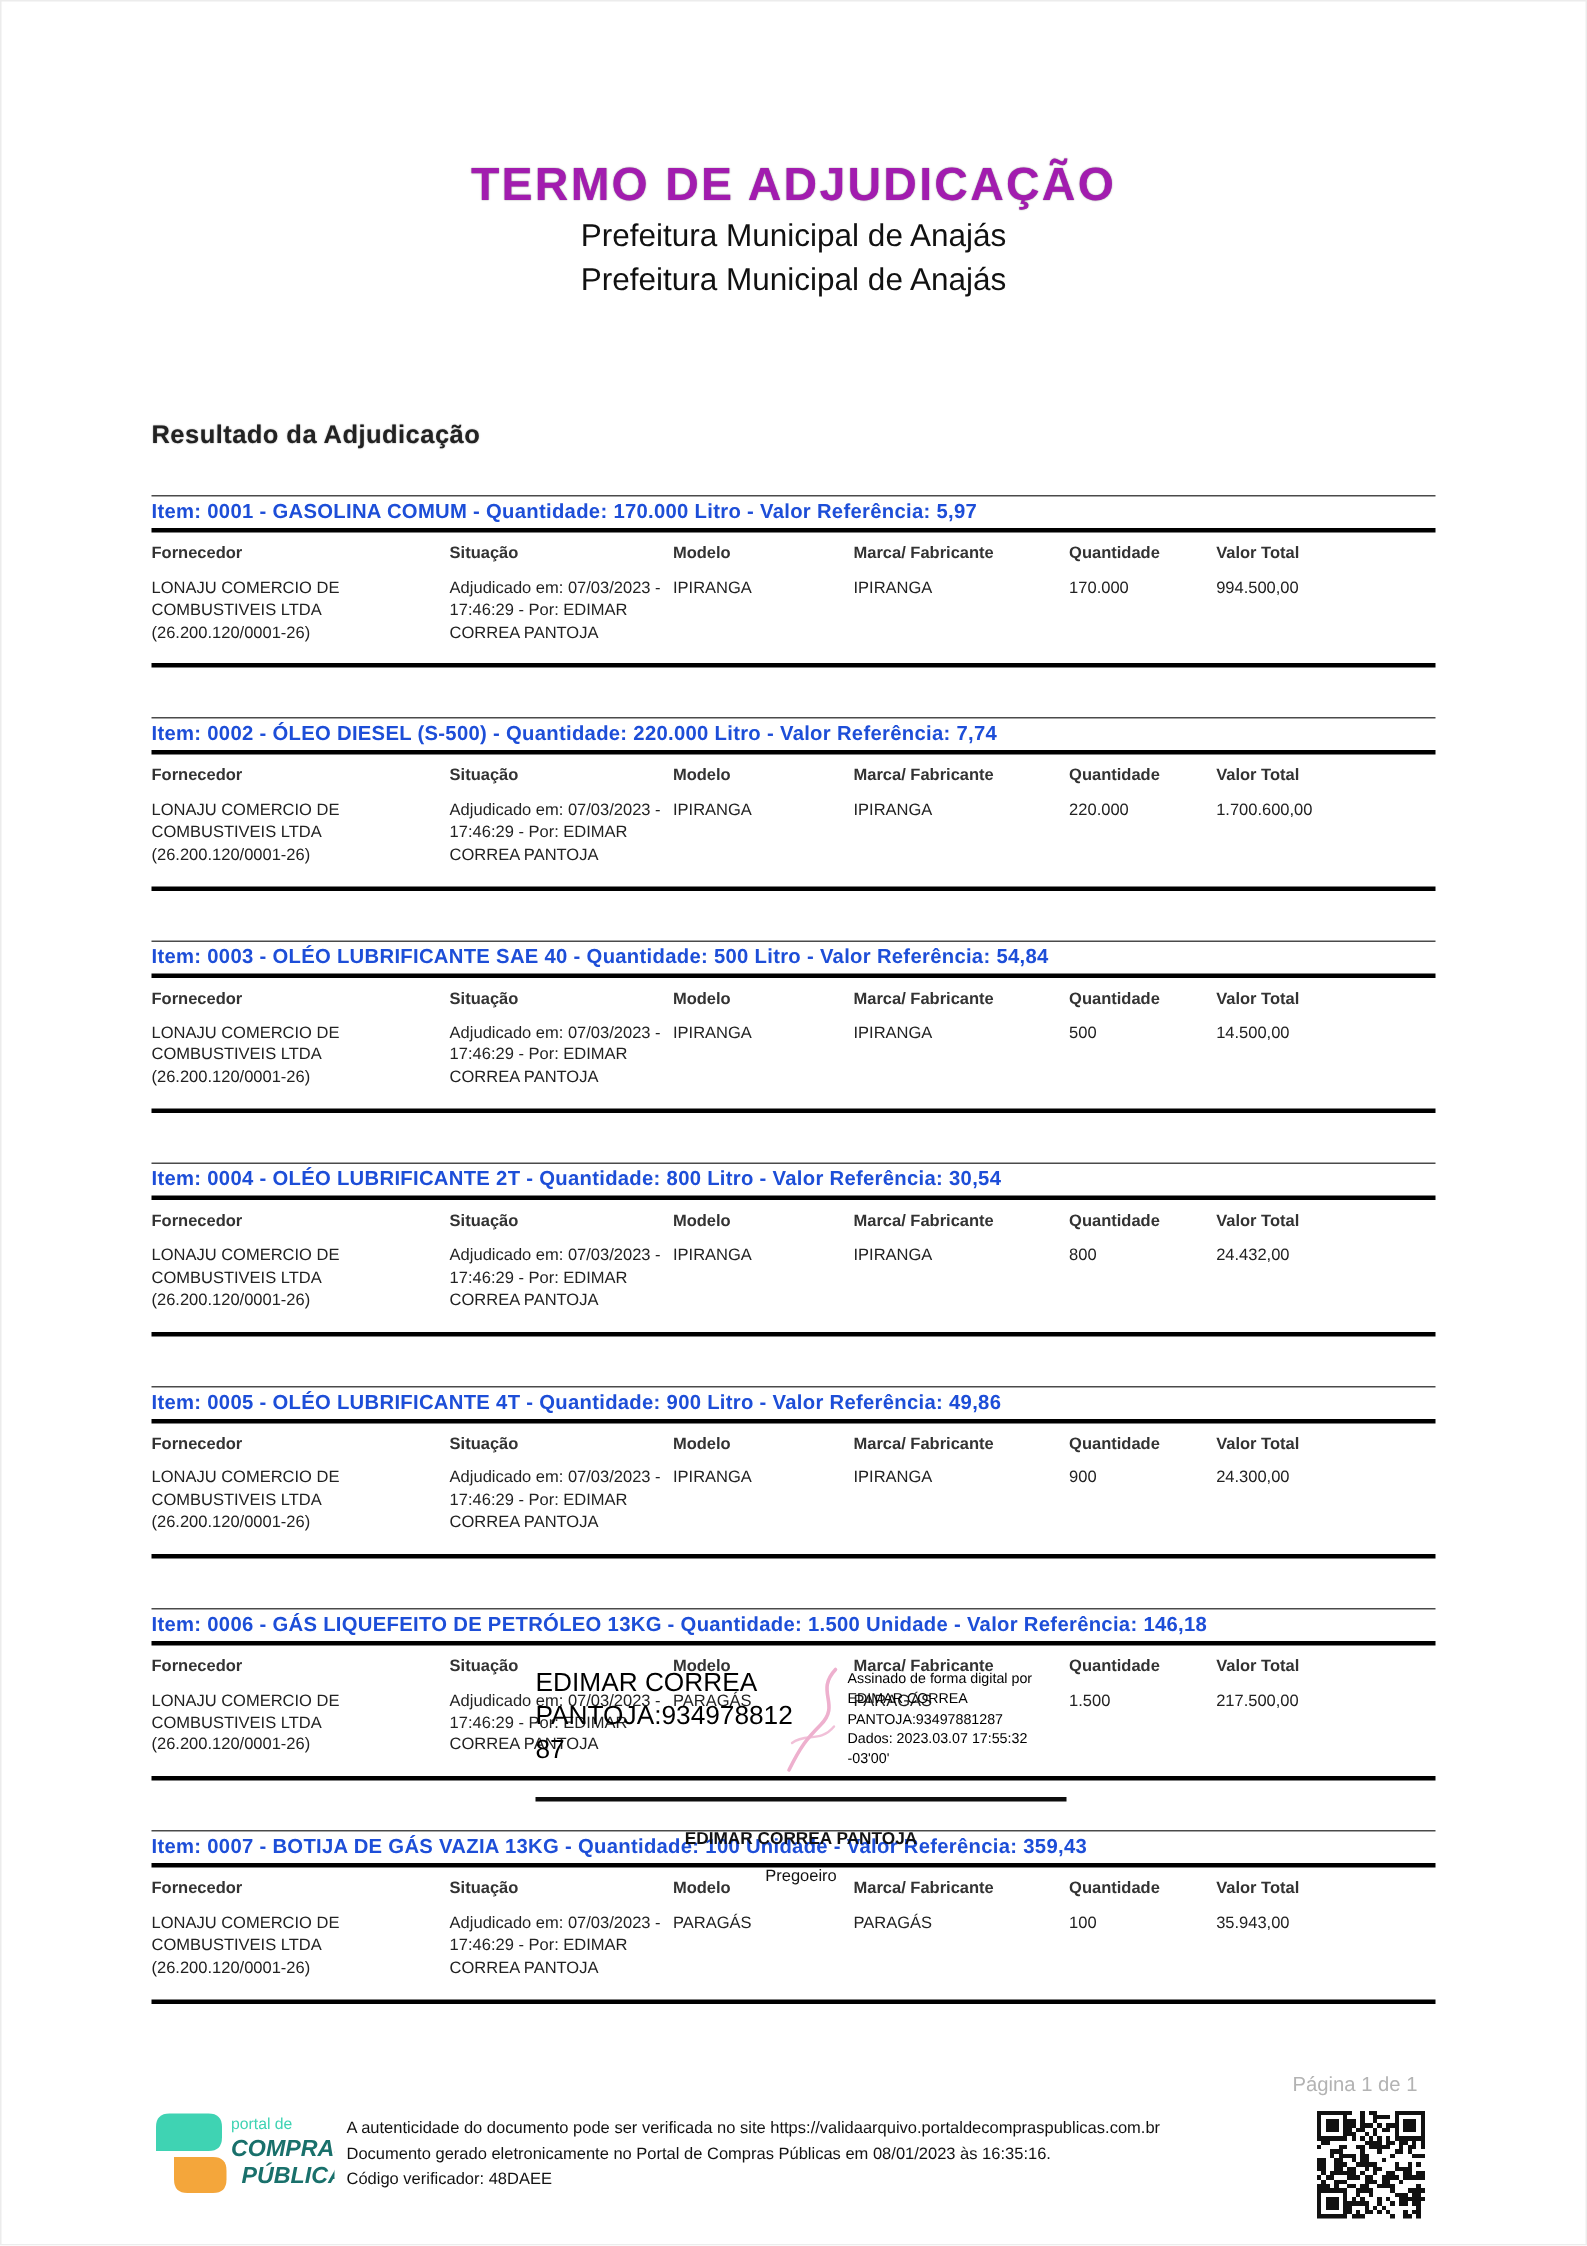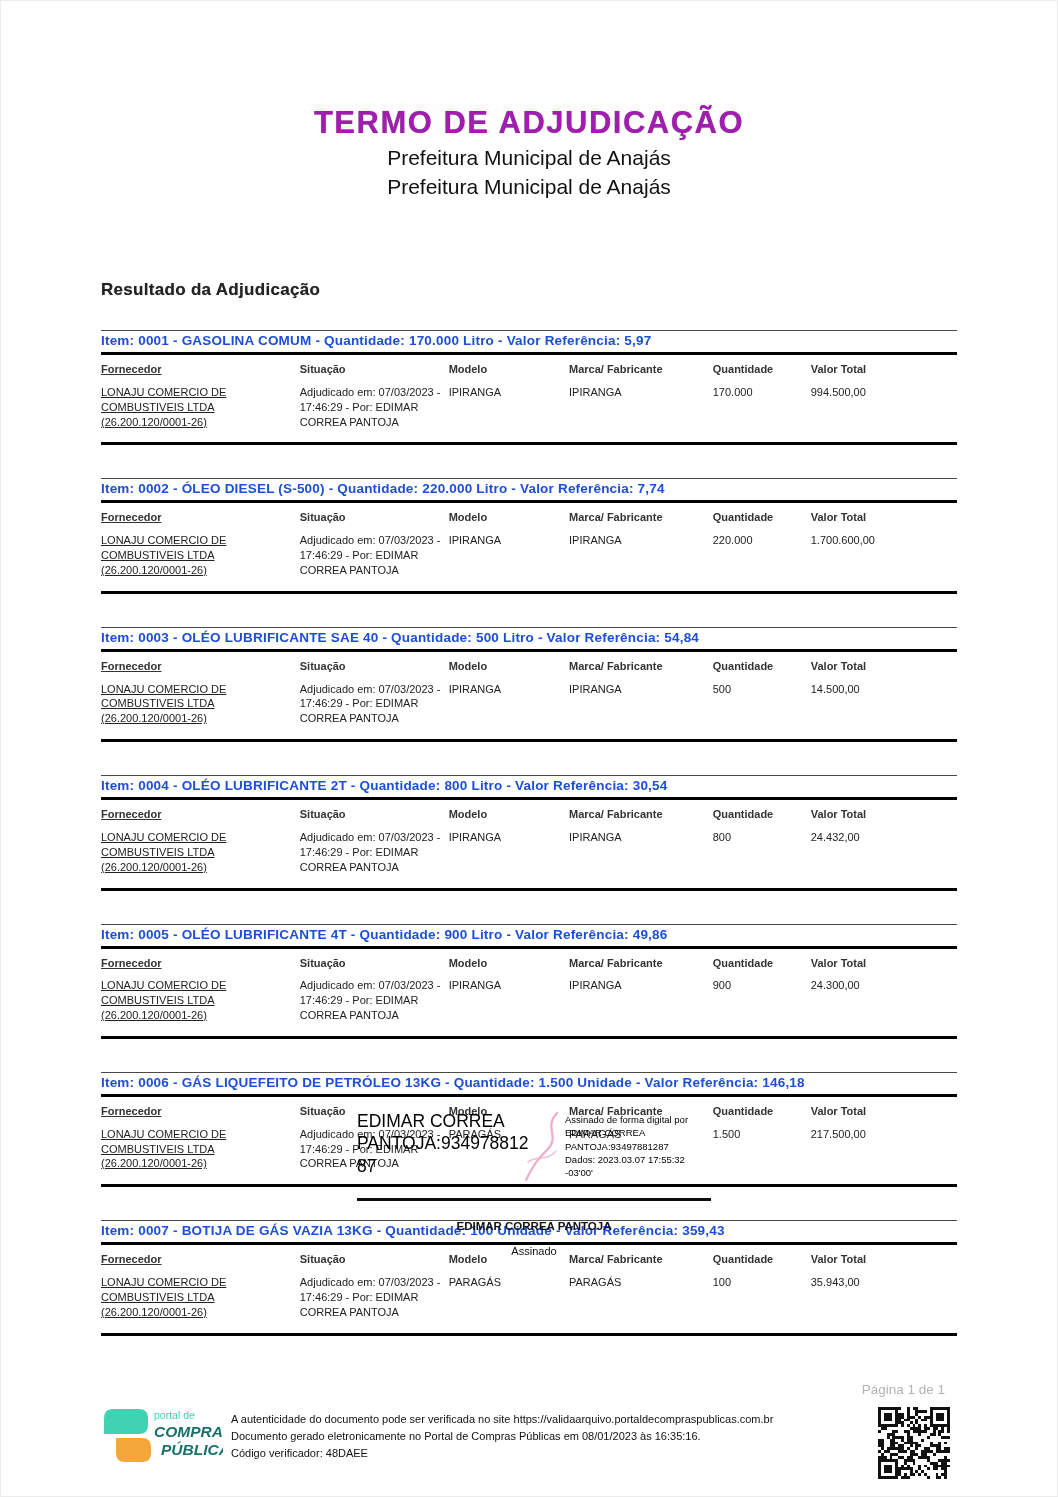--- a/index.html
+++ b/index.html
@@ -31,21 +31,21 @@
   .item-block { border-bottom:3px solid #000; margin-bottom:33px; }
   .item-title {
     border-top:1px solid #4a4a4a; border-bottom:3px solid #000;
     padding:2px 0 4px; font-size:13.5px; font-weight:600; color:#1d4ed8;
     letter-spacing:.2px;
   }
   .thead { display:flex; padding:7px 0 2px; }
   .trow  { display:flex; padding:6px 0 13px; }
   .col   { font-size:11px; line-height:1.35; color:#222; }
   .thead .col { font-weight:700; color:#333; }
-  .c1 { width:23.7%; padding-right:28px;text-decoration:underline; }
+  .c1 { width:23.7%; padding-right:28px; }
   .c2 { width:17.8%; padding-right:6px; }
   .c3 { width:14.4%; }
   .c4 { width:14.9%; padding-right:10px; }
   .c5 { width:11.7%; padding-right:10px;margin-left:19px; }
   .c6 { width:17.5%; }
 
   
   .signature { position:absolute; top:1109px; left:356px; width:354px; }
   .sig-row { display:flex; align-items:flex-start; }
   .sig-big {
@@ -236,21 +236,21 @@
         <path d="M34 3 C 20 18, 38 26, 24 40 C 15 49, 11 54, 3 70" stroke="var(--pink,#eeb0ce)" stroke-width="2.4" fill="none" stroke-linecap="round"></path>
         <path d="M5 52 C 14 45, 24 52, 33 41" stroke="var(--pink,#eeb0ce)" stroke-width="1.6" fill="none" stroke-linecap="round" opacity=".8"></path>
       </svg>
       <div class="sig-details">Assinado de forma digital por
 EDIMAR CORREA
 PANTOJA:93497881287
 Dados: 2023.03.07 17:55:32 -03'00'</div>
     </div>
     <div class="sig-rule"></div>
     <div class="sig-name">EDIMAR CORREA PANTOJA</div>
-    <div class="sig-role">Assinado</div>
+    <div class="sig-role">Pregoeiro</div>
   </div>
 
   <div class="page-number">Página 1 de 1</div>
 
   <div class="footer-logo">
     <svg width="122" height="62" viewBox="0 0 122 62">
       <path d="M3 13 Q3 4 12 4 L38 4 Q47 4 47 13 L47 20 Q47 29 38 29 L3 29 Z" fill="var(--teal,#3fd3b3)"></path>
       <path d="M15 33 L41 33 Q50 33 50 42 L50 48 Q50 57 41 57 L24 57 Q15 57 15 48 Z" fill="var(--orange,#f4a63b)"></path>
       <text x="53" y="14" font-family="Liberation Sans, sans-serif" font-size="10.5" fill="var(--teal,#3fd3b3)">portal de</text>
       <text x="53" y="32" font-family="Liberation Sans, sans-serif" font-size="15.5" font-weight="bold" font-style="italic" fill="var(--dteal,#19706b)">COMPRAS</text>

